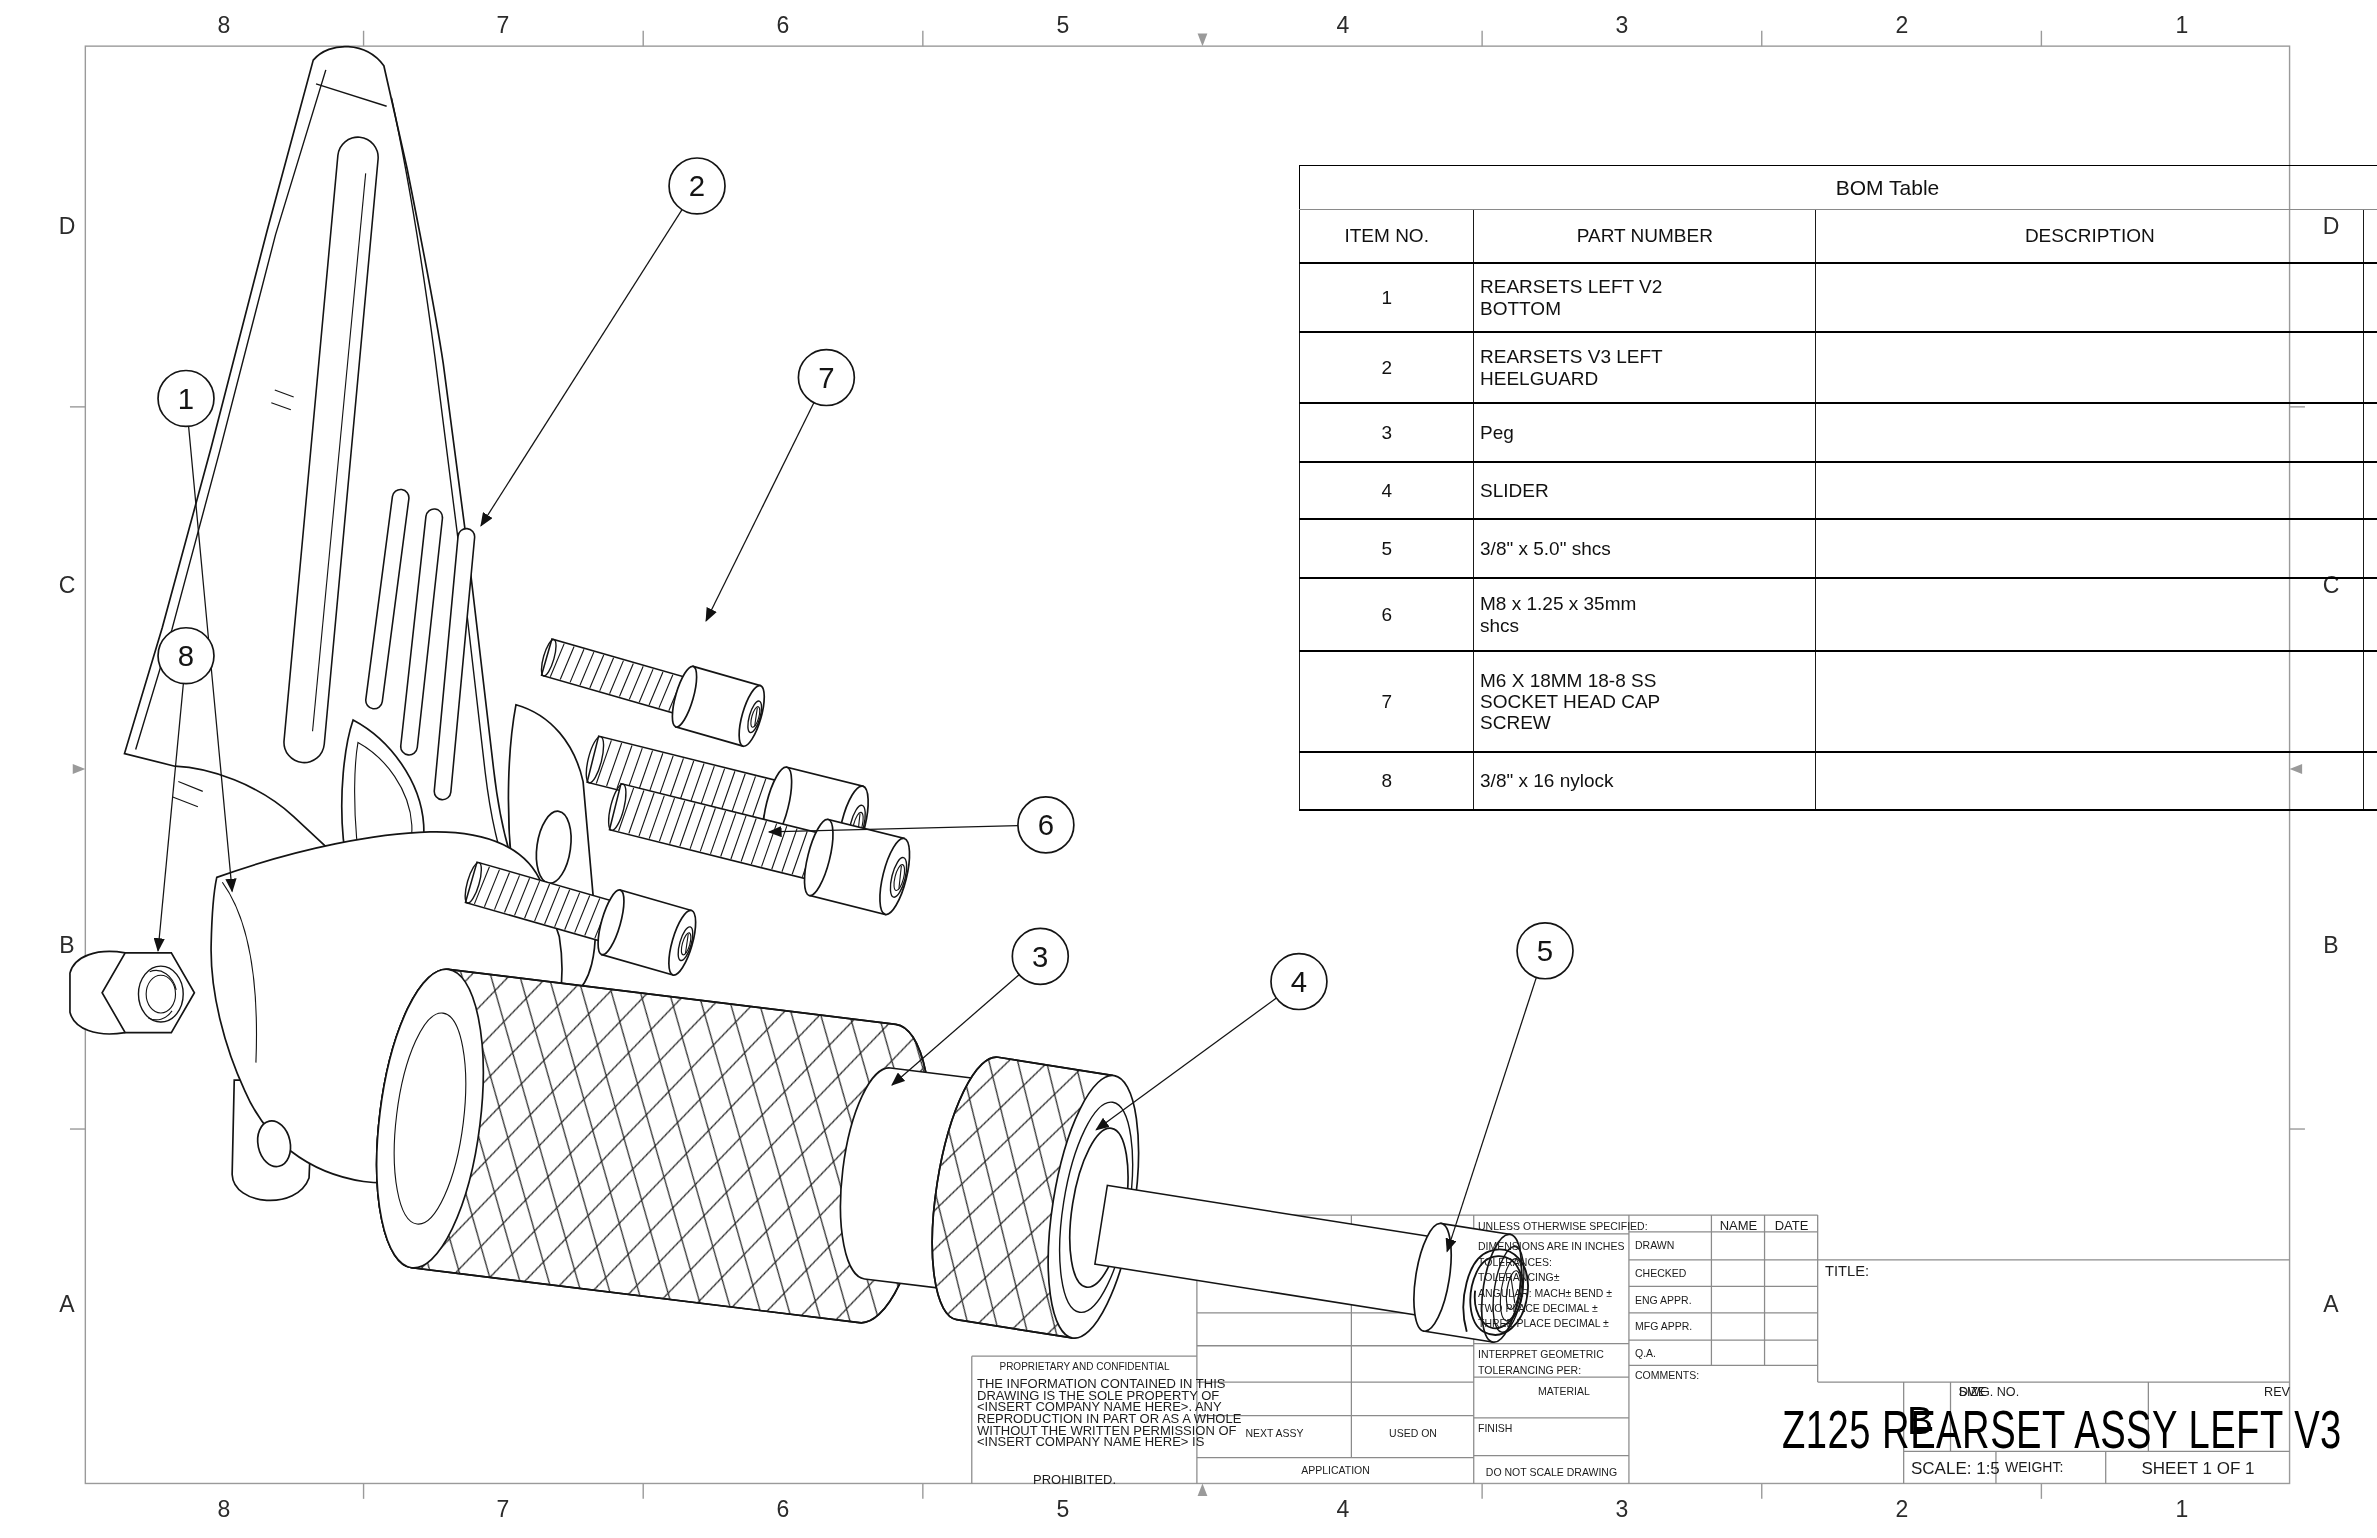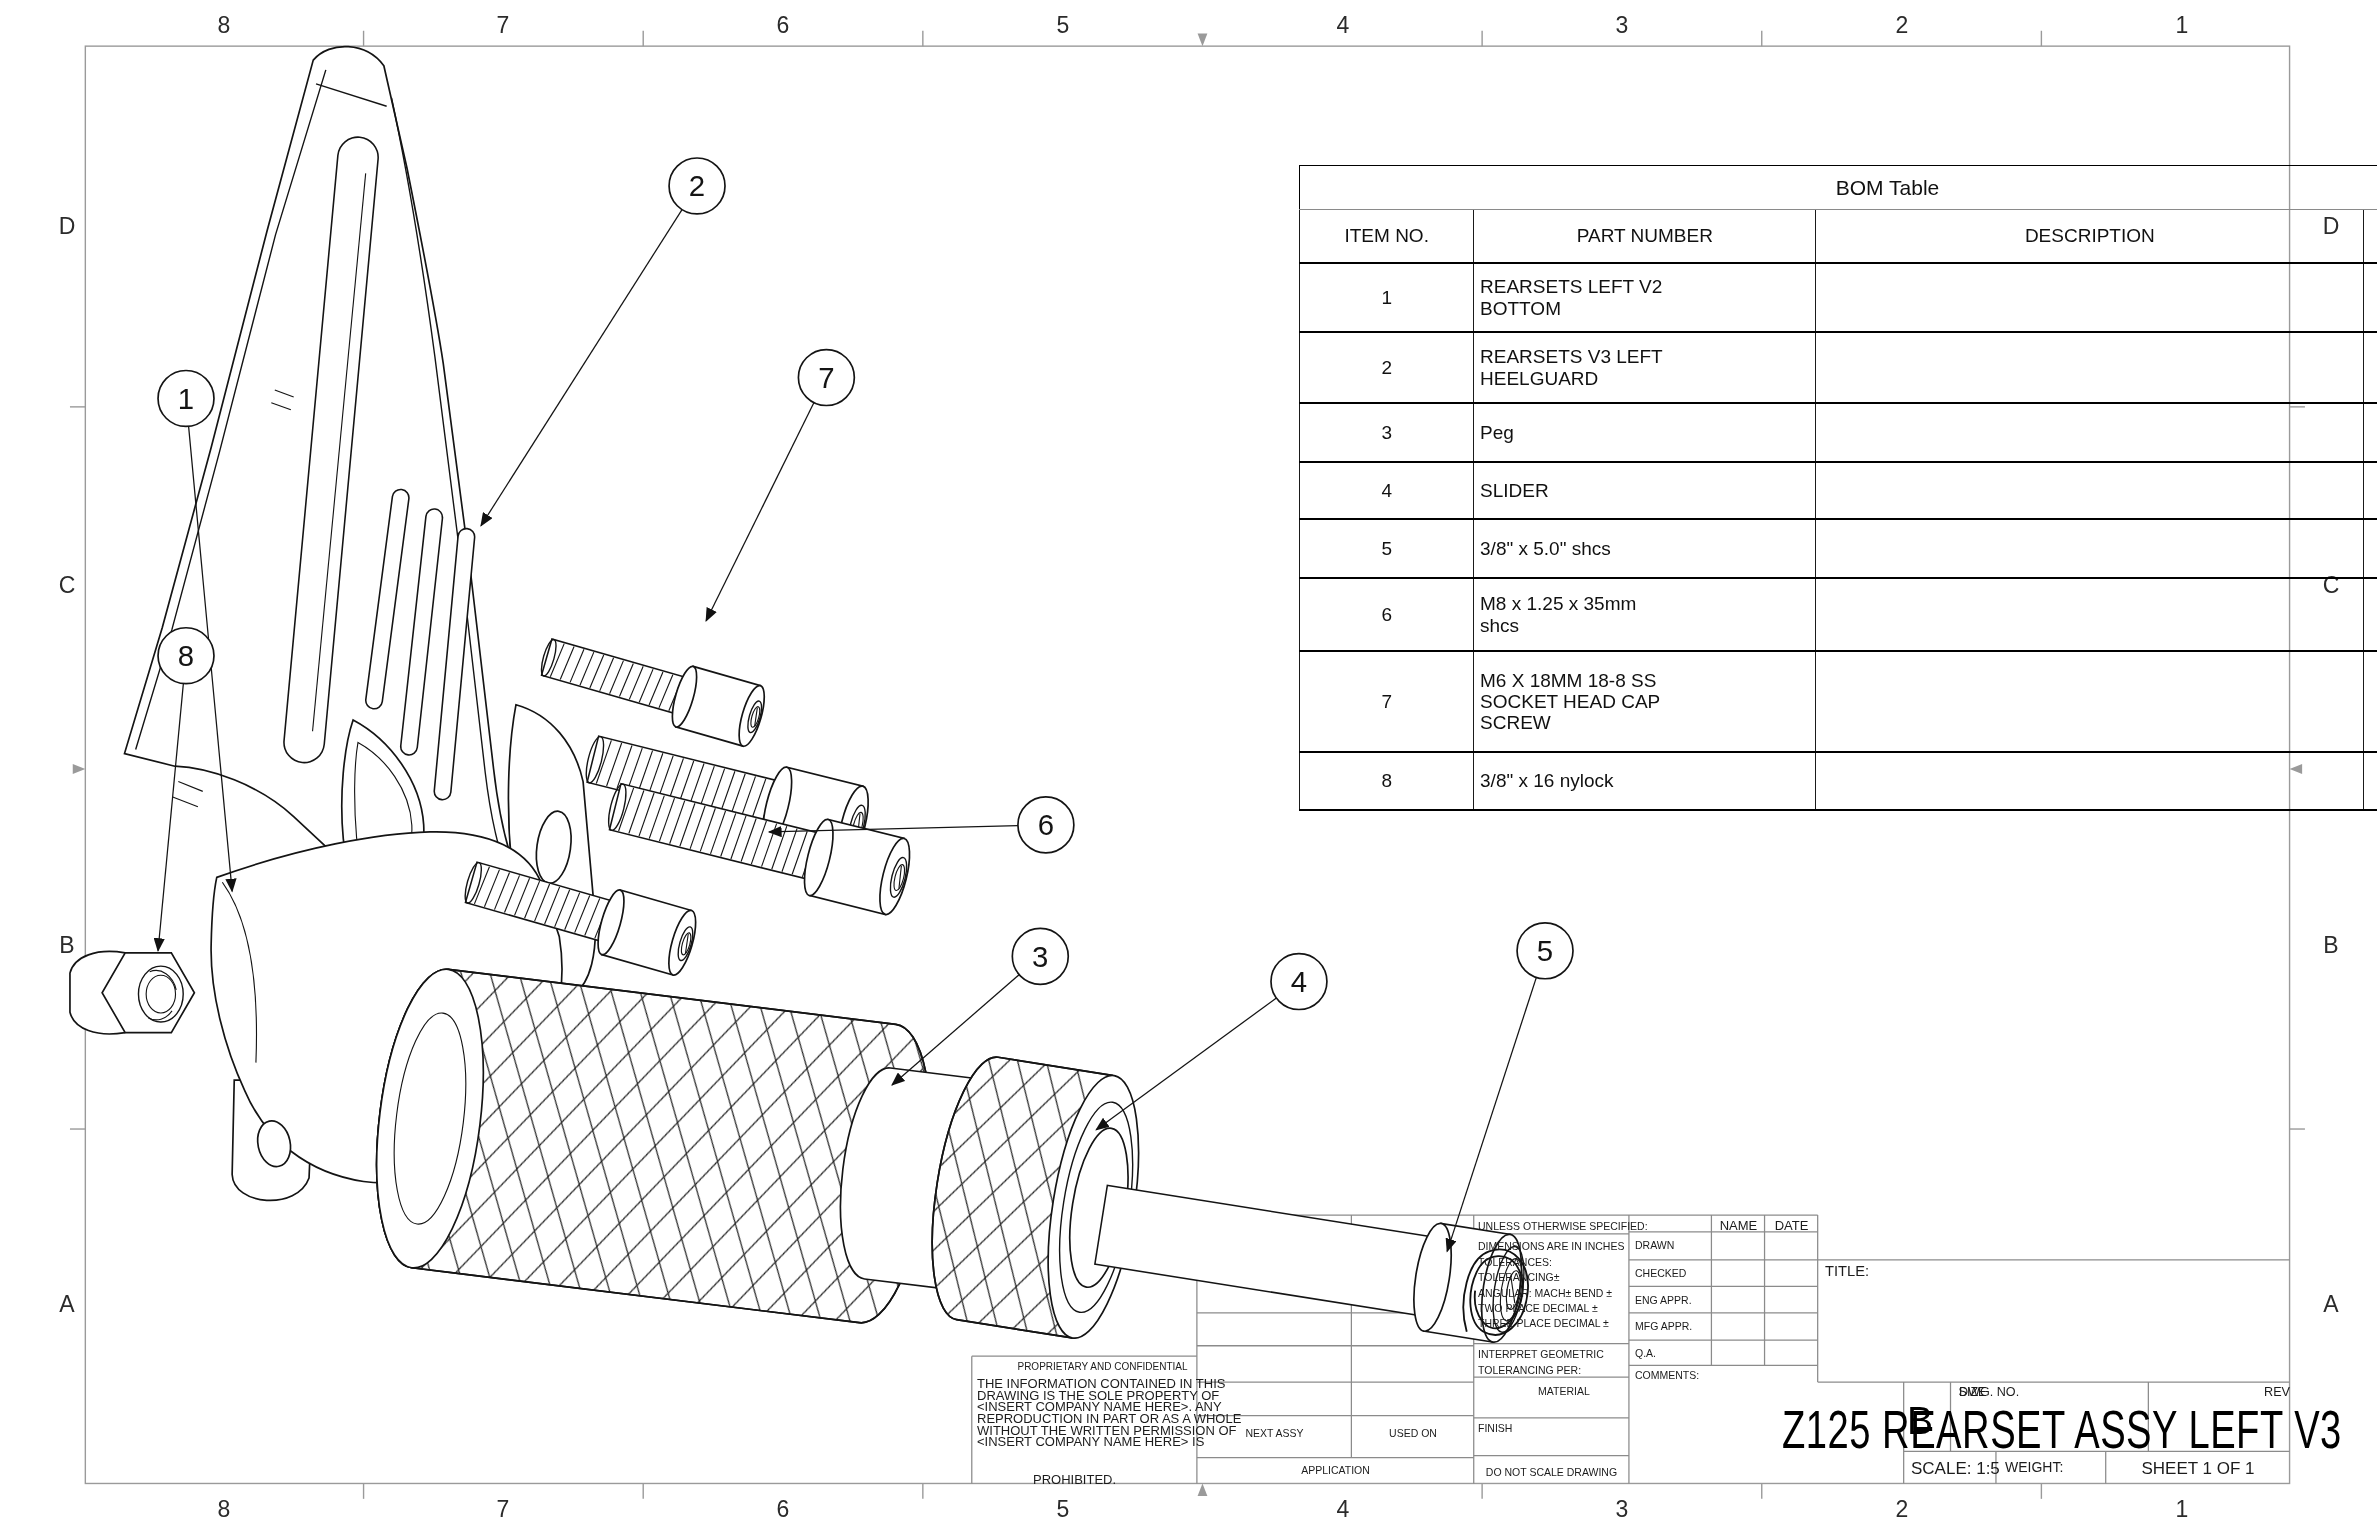--- a/index.html
+++ b/index.html
@@ -390,21 +390,21 @@
           <tr class="r" style="height: 58px;">
             <td class="item">8</td>
             <td class="part">3/8" x 16 nylock</td>
             <td class="desc"></td>
             <td class="qty">1</td>
           </tr>
         </tbody>
     </table>
   </div>
 
-  <div class="ft ctr" style="left:972px;top:1361px;width:225px;font-size:10px;padding-left:18px;">PROPRIETARY AND CONFIDENTIAL</div>
+  <div class="ft ctr" style="left:972px;top:1361px;width:225px;font-size:10px;">PROPRIETARY AND CONFIDENTIAL</div>
   <div id="propLines">
       <div class="ft small" style="left: 977px; top: 1376px;">THE INFORMATION CONTAINED IN THIS</div>
       <div class="ft small" style="left: 977px; top: 1388px;">DRAWING IS THE SOLE PROPERTY OF</div>
       <div class="ft small" style="left: 977px; top: 1399px;">&lt;INSERT COMPANY NAME HERE&gt;.  ANY</div>
       <div class="ft small" style="left: 977px; top: 1411px;">REPRODUCTION IN PART OR AS A WHOLE</div>
       <div class="ft small" style="left: 977px; top: 1423px;">WITHOUT THE WRITTEN PERMISSION OF</div>
       <div class="ft small" style="left: 977px; top: 1434px;">&lt;INSERT COMPANY NAME HERE&gt; IS</div>
       <div class="ft small" style="left: 1033px; top: 1446px; margin-top: 26px;">PROHIBITED.</div>
     </div>
 

